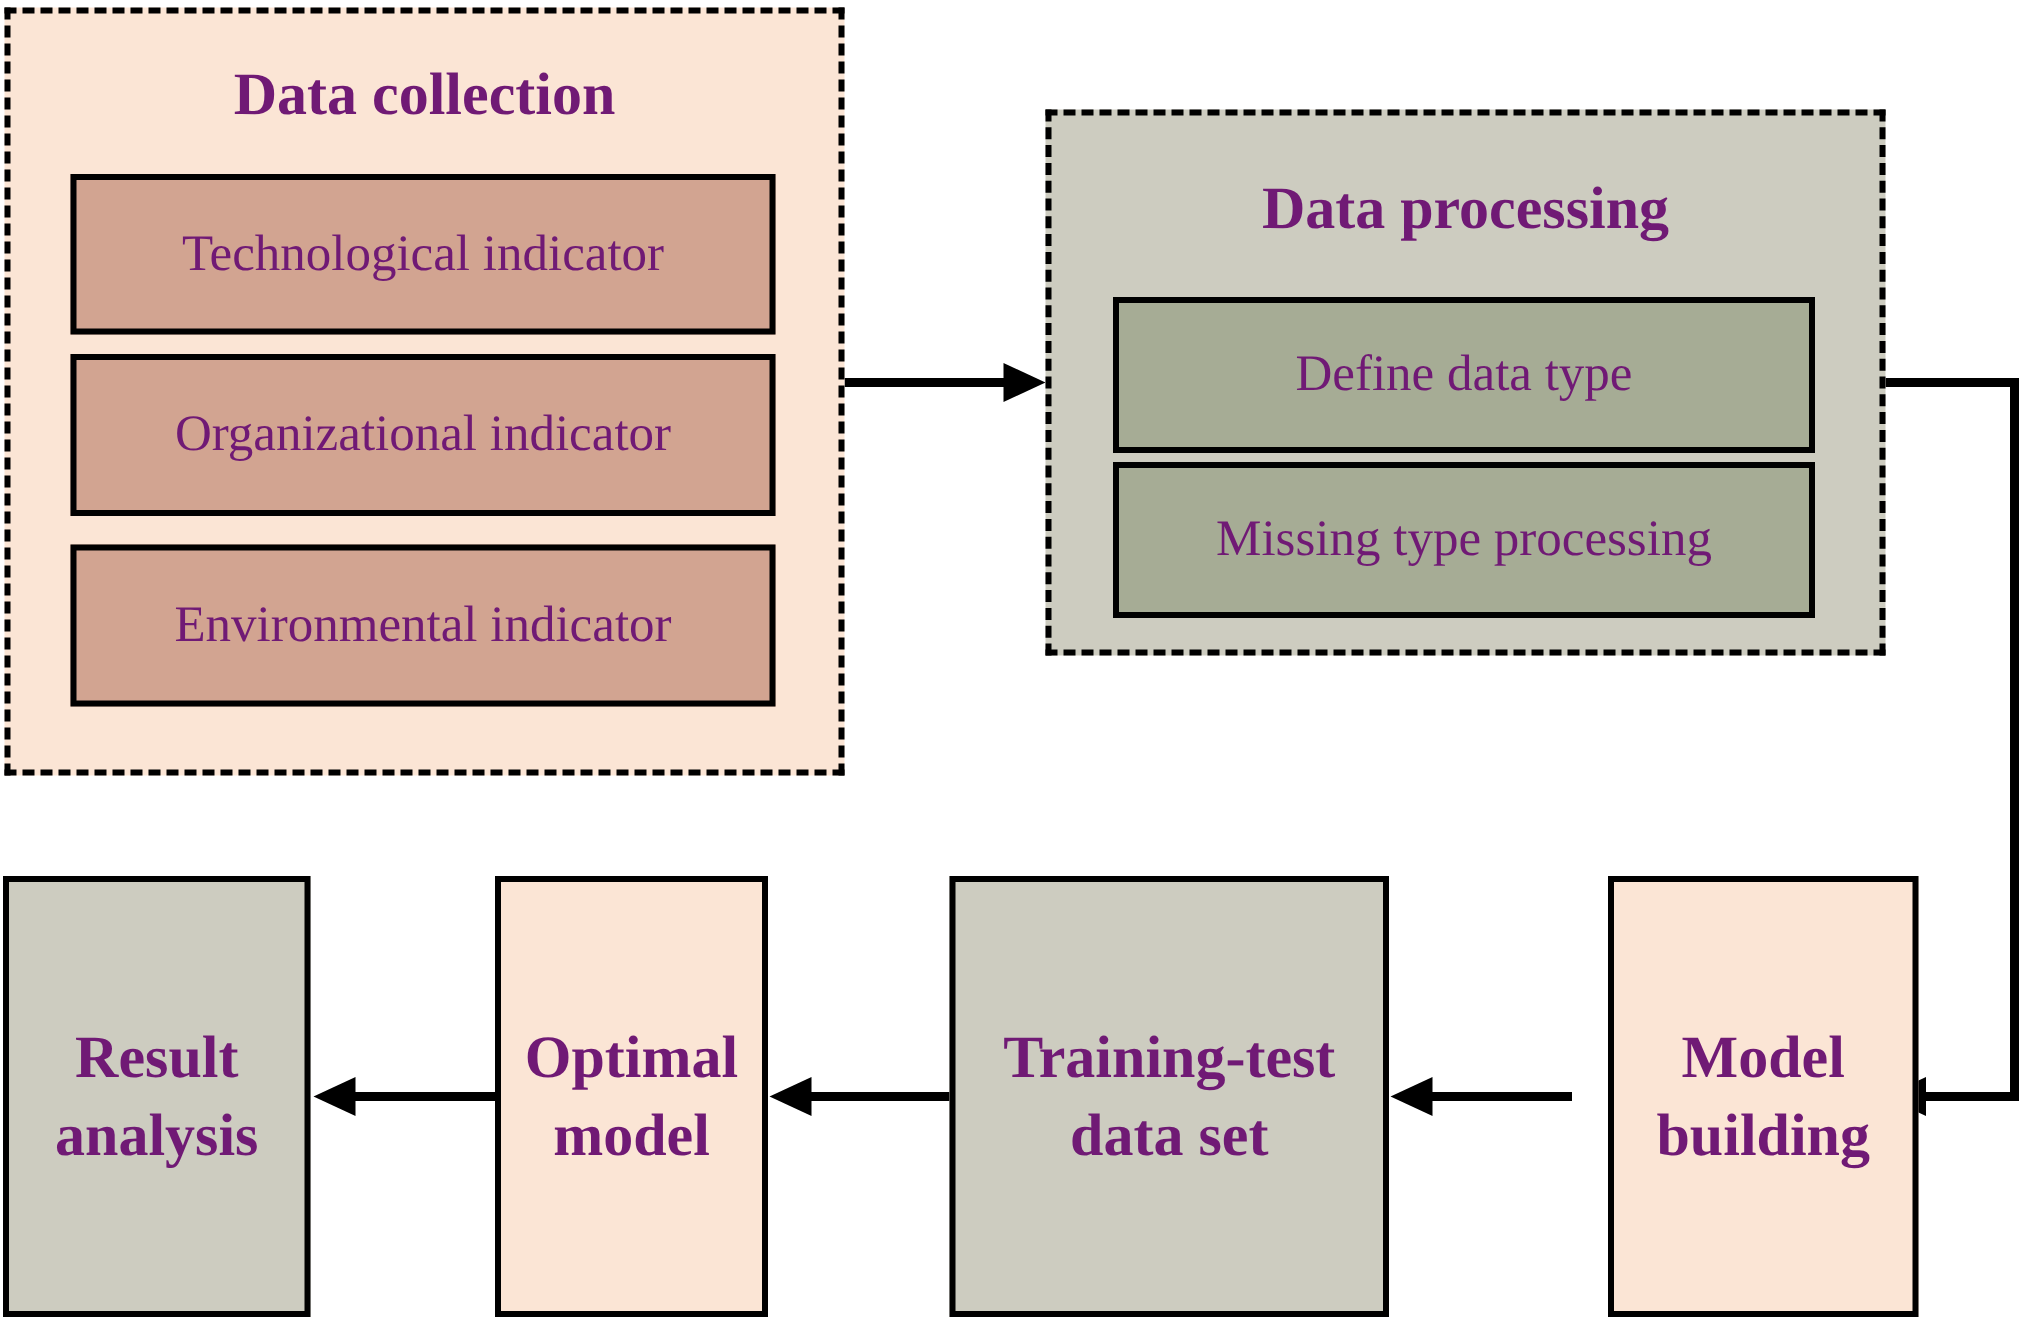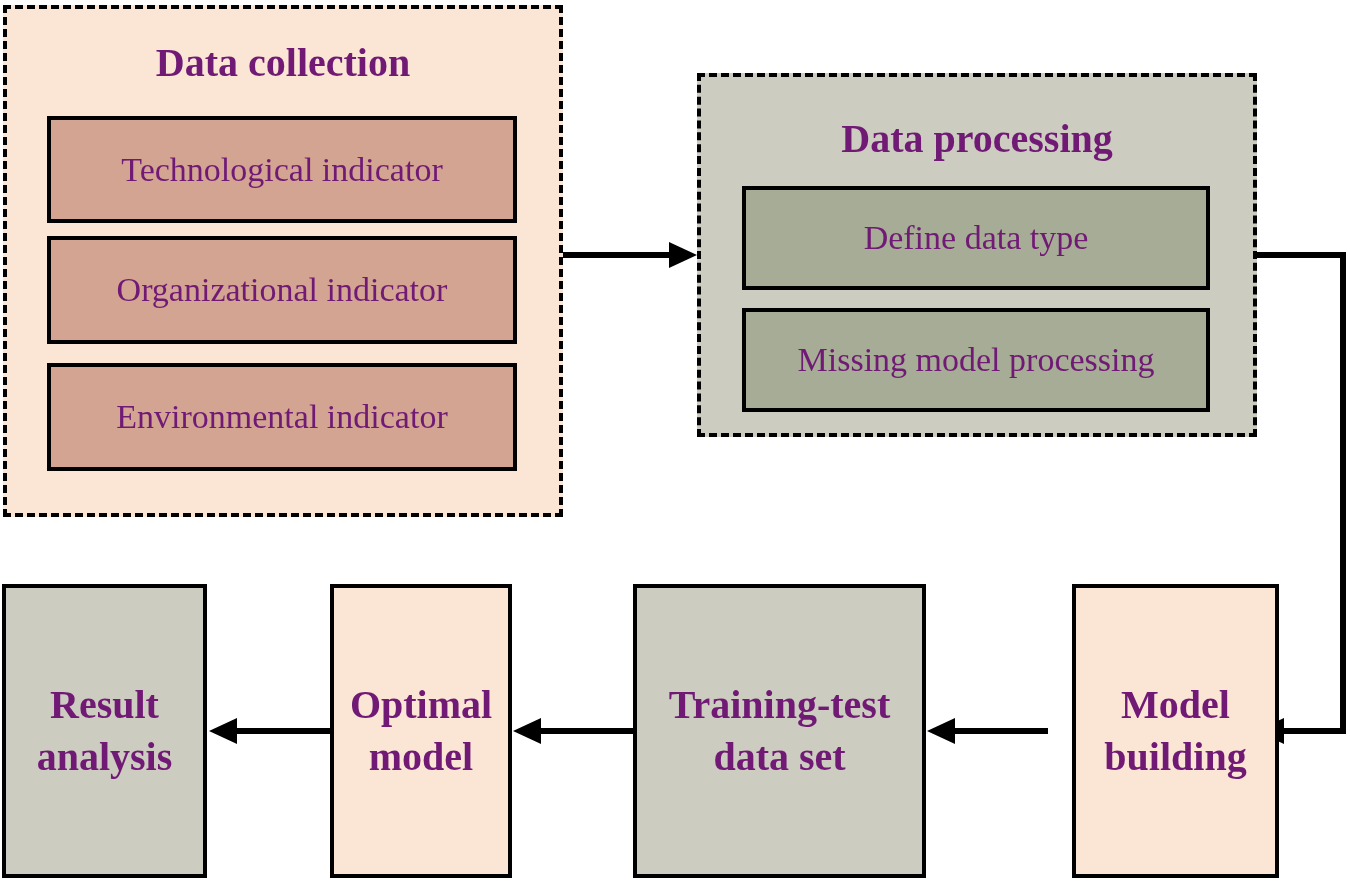--- a/index.html
+++ b/index.html
@@ -64,21 +64,21 @@
   .flow-label {
     font-size: 40px;
     font-weight: bold;
     line-height: 1.3;
   }
   
   #node-tech { left: 40px; top: 107px; width: 470px; height: 107px; }
   #node-org  { left: 40px; top: 227px; width: 470px; height: 108px; }
   #node-env  { left: 40px; top: 354px; width: 470px; height: 108px; }
   
-  #node-define  { left: 41px; top: 109px; width: 468px; height: 104px; justify-content: center; }
+  #node-define  { left: 41px; top: 121px; width: 468px; height: 104px; justify-content: center; }
   #node-missing { left: 41px; top: 231px; width: 468px; height: 104px; }
   
   #node-result   { left: 2px;    top: 584px; width: 205px; height: 294px; justify-content: center; }
   #node-optimal  { left: 330px;  top: 584px; width: 182px; height: 294px; }
   #node-training { left: 633px;  top: 584px; width: 293px; height: 294px; }
   #node-model    { left: 1072px; top: 584px; width: 207px; height: 294px; }
 </style>
 </head>
 <body>
 
@@ -119,21 +119,21 @@
       <span class="inner-label">Environmental indicator</span>
     </div>
   </div>
 
   <div class="group group-gray" id="dp-group">
     <div class="group-title">Data processing</div>
     <div class="node node-green" id="node-define">
       <span class="inner-label">Define data type</span>
     </div>
     <div class="node node-green" id="node-missing">
-      <span class="inner-label">Missing model processing</span>
+      <span class="inner-label">Missing type processing</span>
     </div>
   </div>
 
   <div class="node node-gray" id="node-result">
     <span class="flow-label">Result analysis</span>
   </div>
   <div class="node node-peach" id="node-optimal">
     <span class="flow-label">Optimal model</span>
   </div>
   <div class="node node-gray" id="node-training">

